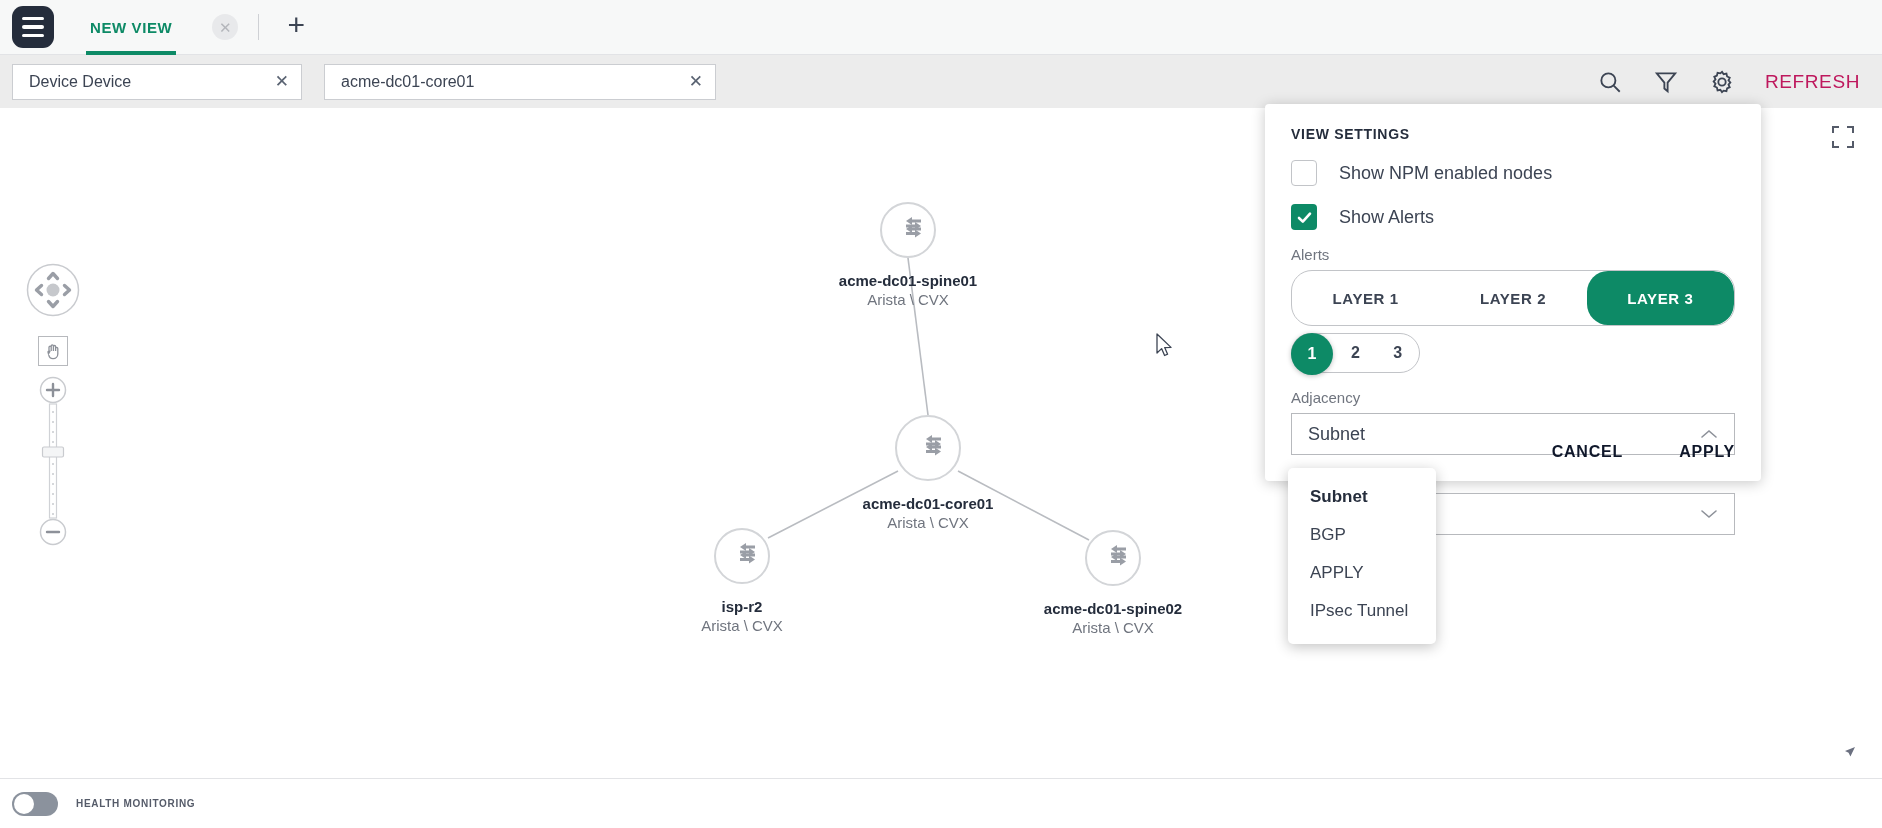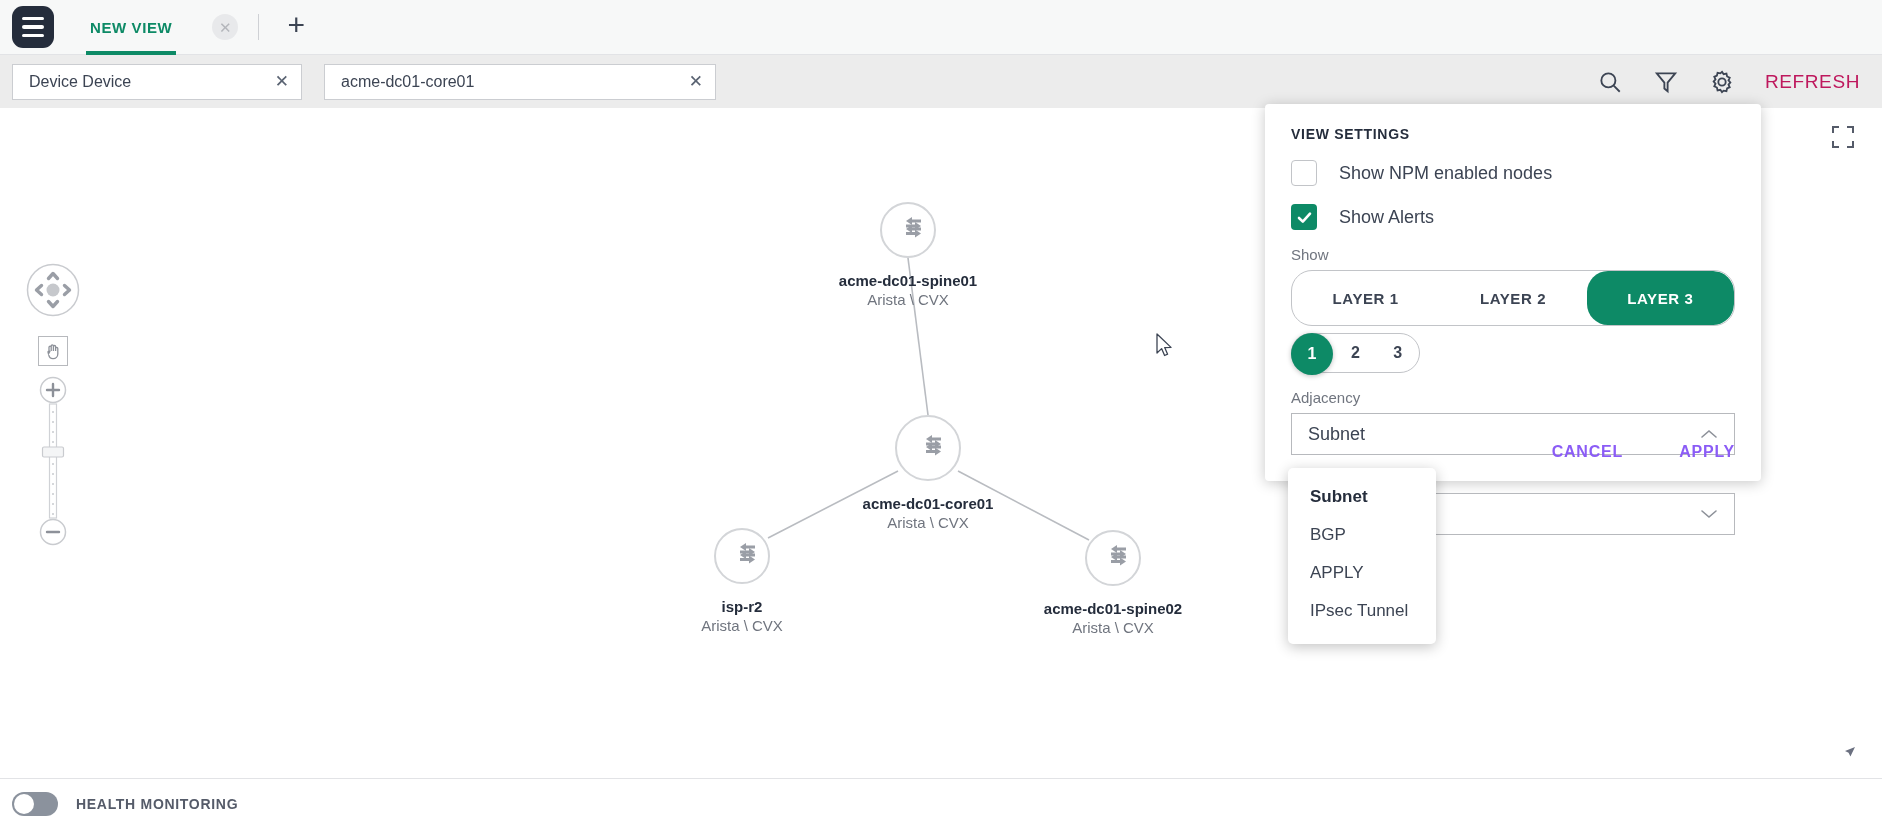--- a/index.html
+++ b/index.html
@@ -145,38 +145,38 @@
     background:#fff; border-radius:5px;
     box-shadow:0 3px 14px rgba(0,0,0,0.24); padding:10px 0 14px 0; z-index:40;
   }
   .dd-item { padding:9px 22px; font-size:17px; color:#3c4453; cursor:pointer; }
   .dd-item.selected { font-weight:bold; color:#252d3c; }
 
   .panel-actions {
     position:absolute; right:26px; bottom:20px; display:flex; align-items:center; gap:56px;
   }
   .panel-btn {
-    font-size:16px; font-weight:bold; letter-spacing:0.8px; color:#8b5cf6; cursor:pointer;
+    font-size:16px; font-weight:bold; letter-spacing:0.8px; color:#0f172a; cursor:pointer;
   }
 
   
   .bottombar {
     position:absolute; left:0; bottom:0; width:1882px; height:50px;
     background:#fff; border-top:1px solid #e2e3e6; display:flex; align-items:center;
   }
   .toggle {
     margin-left:12px; width:46px; height:24px; border-radius:12px;
     background:#8b929d; position:relative; flex:none; cursor:pointer;
   }
   .toggle-knob {
     position:absolute; left:2px; top:2px; width:20px; height:20px;
     border-radius:50%; background:#fff;
   }
   .bottom-label {
-    margin-left:18px; font-size:14px; font-weight:bold;
+    margin-left:18px; font-size:10px; font-weight:bold;
     letter-spacing:0.7px; color:#555b69;
   }
   .cursor-arrow { position:absolute; left:1155px; top:333px; z-index:5; }
 </style>
 </head>
 <body>
 
 <div id="app">
 
   <div class="tabbar">
@@ -334,21 +334,21 @@
 
     <div class="check-row">
       <div class="checkbox on">
         <svg width="17" height="17" viewBox="0 0 17 17" fill="none" stroke="#fff" stroke-width="2.6" stroke-linecap="round" stroke-linejoin="round">
           <polyline points="3,9 6.8,12.6 14,4.6"></polyline>
         </svg>
       </div>
       <span class="check-label">Show Alerts</span>
     </div>
 
-    <div class="field-label">Show</div>
+    <div class="field-label">Alerts</div>
     <div class="segmented">
       <div class="seg">LAYER 1</div>
       <div class="seg">LAYER 2</div>
       <div class="seg active">LAYER 3</div>
     </div>
 
     <div class="depth-group">
       <div class="depth active">1</div>
       <div class="depth" style="visibility:hidden">1</div>
       <div class="depth">2</div>

